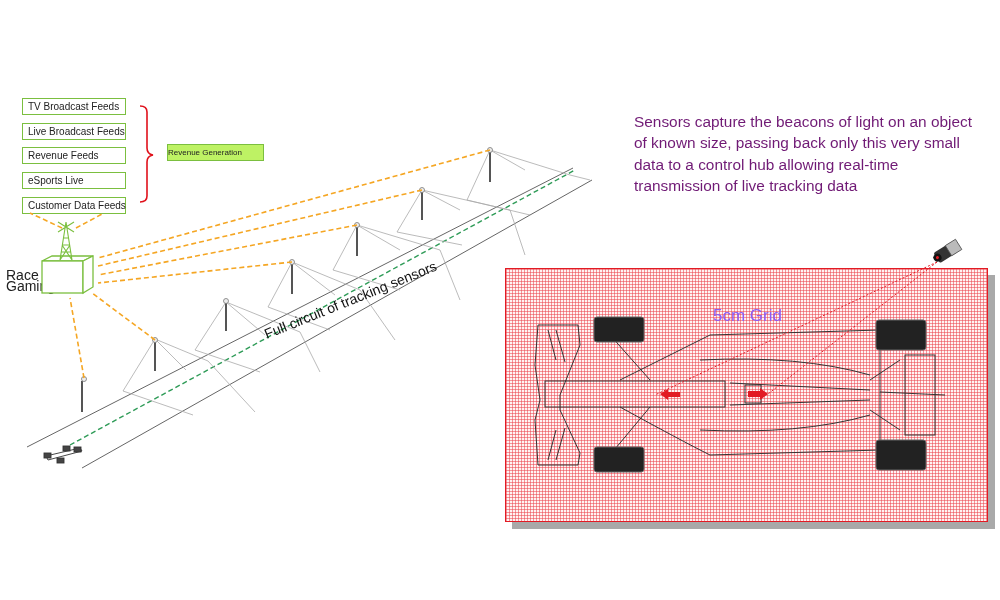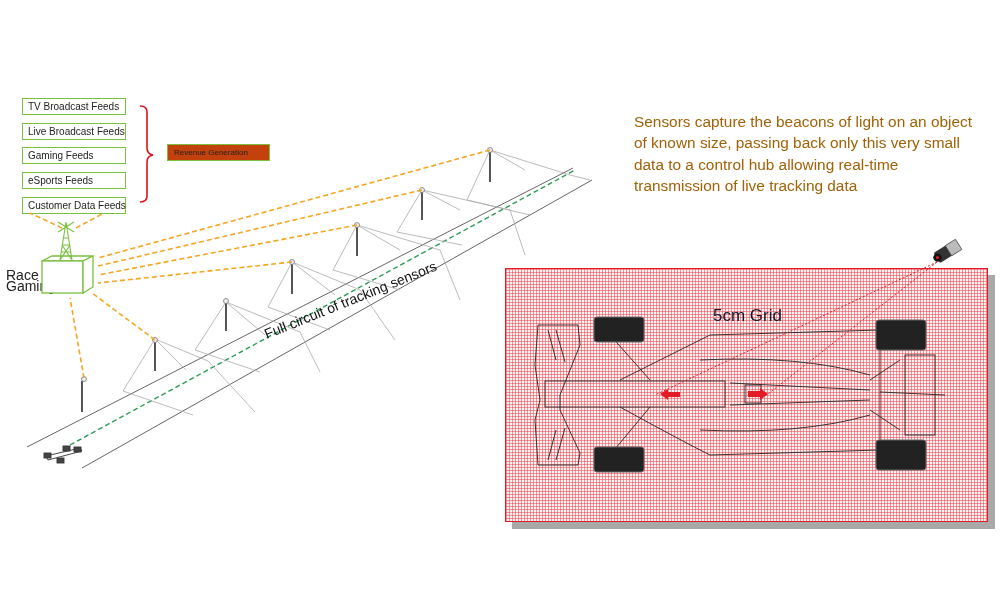--- a/index.html
+++ b/index.html
@@ -5,52 +5,52 @@
   html, body { margin: 0; padding: 0; background: #ffffff; }
   body { width: 1000px; height: 600px; position: relative; overflow: hidden; font-family: "Liberation Sans", sans-serif; }
   .feed-box {
     position: absolute; left: 22px; width: 97px; height: 15px;
     border: 1.5px solid #7bbf3f; background: #fff;
     font-size: 10px; color: #222; line-height: 15px; padding-left: 5px; box-sizing: content-box;
     white-space: nowrap;
   }
   .rev-box {
     position: absolute; left: 167px; top: 144px; width: 95px; height: 15px;
-    border: 1.5px solid #7bbf3f; background: #c2410c;
-    font-size: 8px; color: #222; line-height: 15px; padding-left: 6px;
+    border: 1.5px solid #7bbf3f; background: #bef264;
+    font-size: 8px; color: #222; line-height: 15px; 
   }
   .race-label { position: absolute; left: 6px; top: 270px; font-size: 14px; color: #222; text-align: left; line-height: 11px; }
   .circuit-label {
     position: absolute; left: 262px; top: 327px; font-size: 14px; color: #111;
     transform: rotate(-22deg); transform-origin: left top; white-space: nowrap;
   }
   .desc {
     position: absolute; left: 634px; top: 111px; width: 340px;
-    font-size: 15.4px; line-height: 21.4px; color: #a16207;
+    font-size: 15.4px; line-height: 21.4px; color: #701a75;
   }
   .grid-panel {
     position: absolute; left: 505px; top: 268px; width: 483px; height: 254px;
     border: 1.5px solid #e21b24; box-sizing: border-box;
     background-color: #fff3f3;
     background-image:
       linear-gradient(to right, rgba(235,70,80,0.55) 1px, transparent 1px),
       linear-gradient(to bottom, rgba(235,70,80,0.55) 1px, transparent 1px);
     background-size: 3px 3px;
     box-shadow: 7px 7px 0 #a9a9a9;
   }
-  .grid-label { position: absolute; left: 713px; top: 306px; font-size: 17px; color: #0f172a; }
+  .grid-label { position: absolute; left: 713px; top: 306px; font-size: 17px; color: #8b5cf6; }
   svg.overlay { position: absolute; left: 0; top: 0; }
 </style>
 </head>
 <body>
 
 <div class="feed-box" style="top:98px">TV Broadcast Feeds</div>
 <div class="feed-box" style="top:123px">Live Broadcast Feeds</div>
-<div class="feed-box" style="top:147px">Gaming Feeds</div>
-<div class="feed-box" style="top:172px">eSports Feeds</div>
+<div class="feed-box" style="top:147px">Revenue Feeds</div>
+<div class="feed-box" style="top:172px">eSports Live</div>
 <div class="feed-box" style="top:197px">Customer Data Feeds</div>
 
 <div class="rev-box">Revenue Generation</div>
 
 <div class="race-label">
   <div>Race</div>
   <div>Gaming</div>
 </div>
 
 <svg class="overlay" width="1000" height="600">

